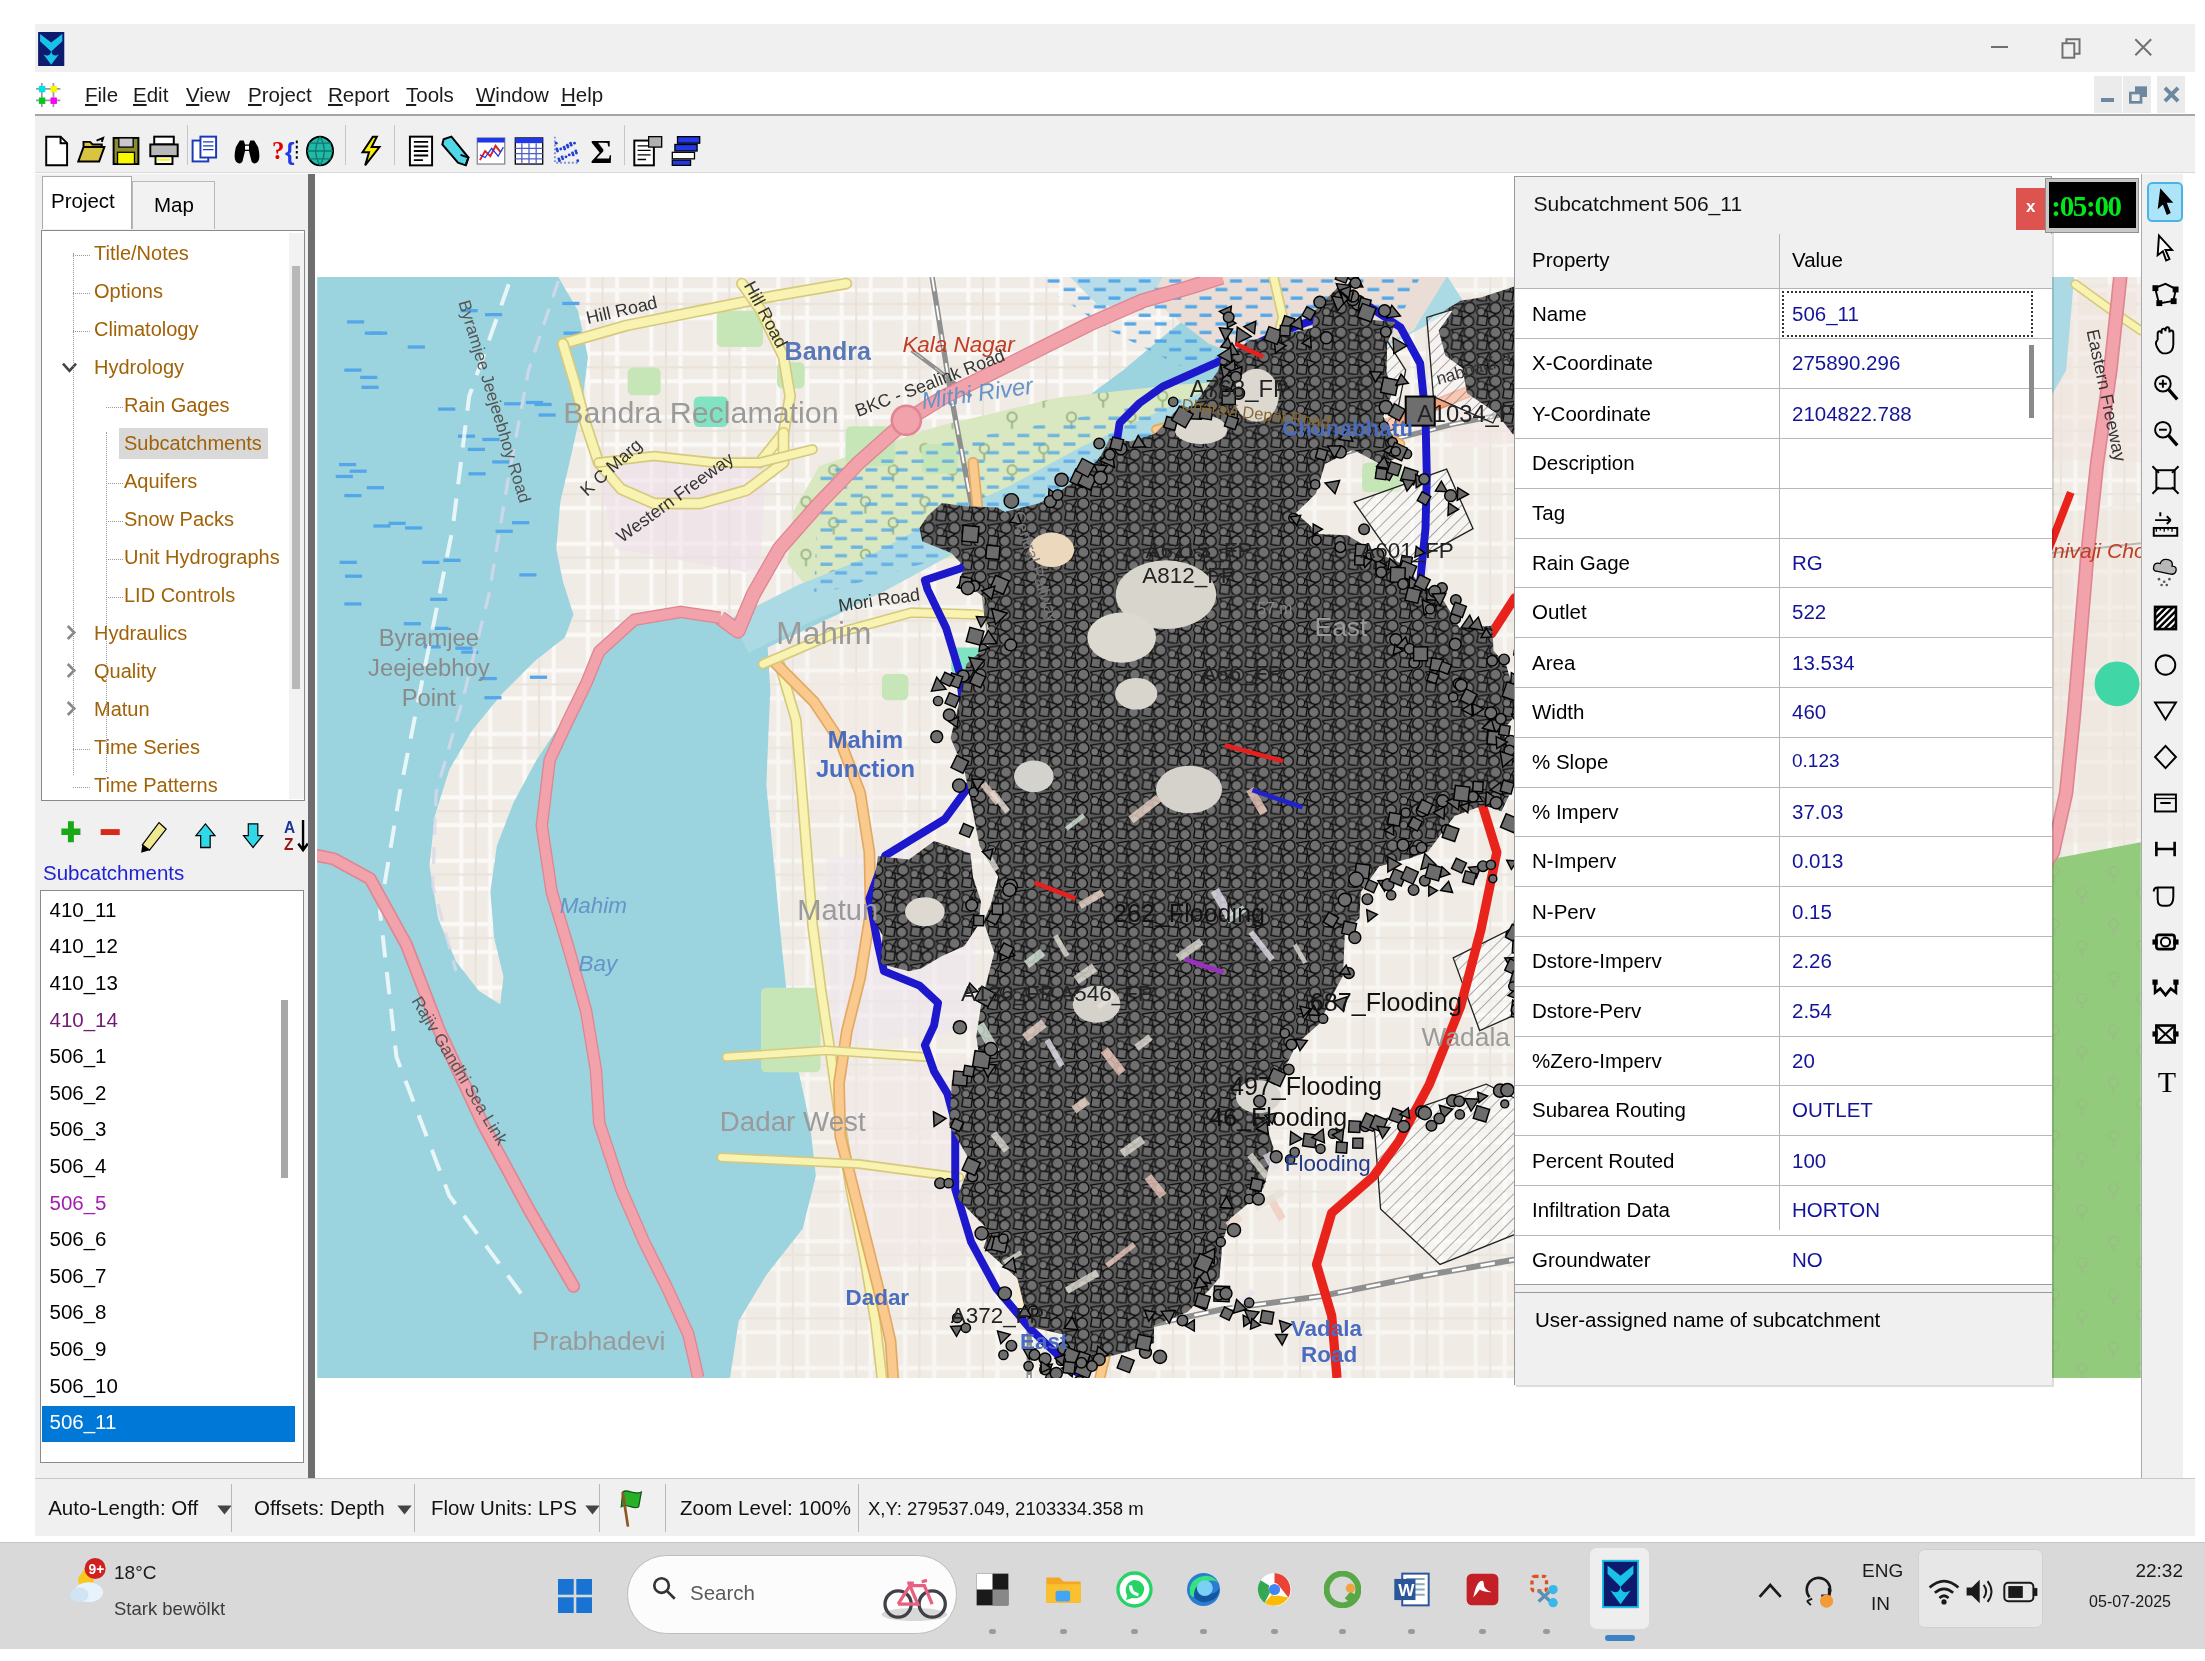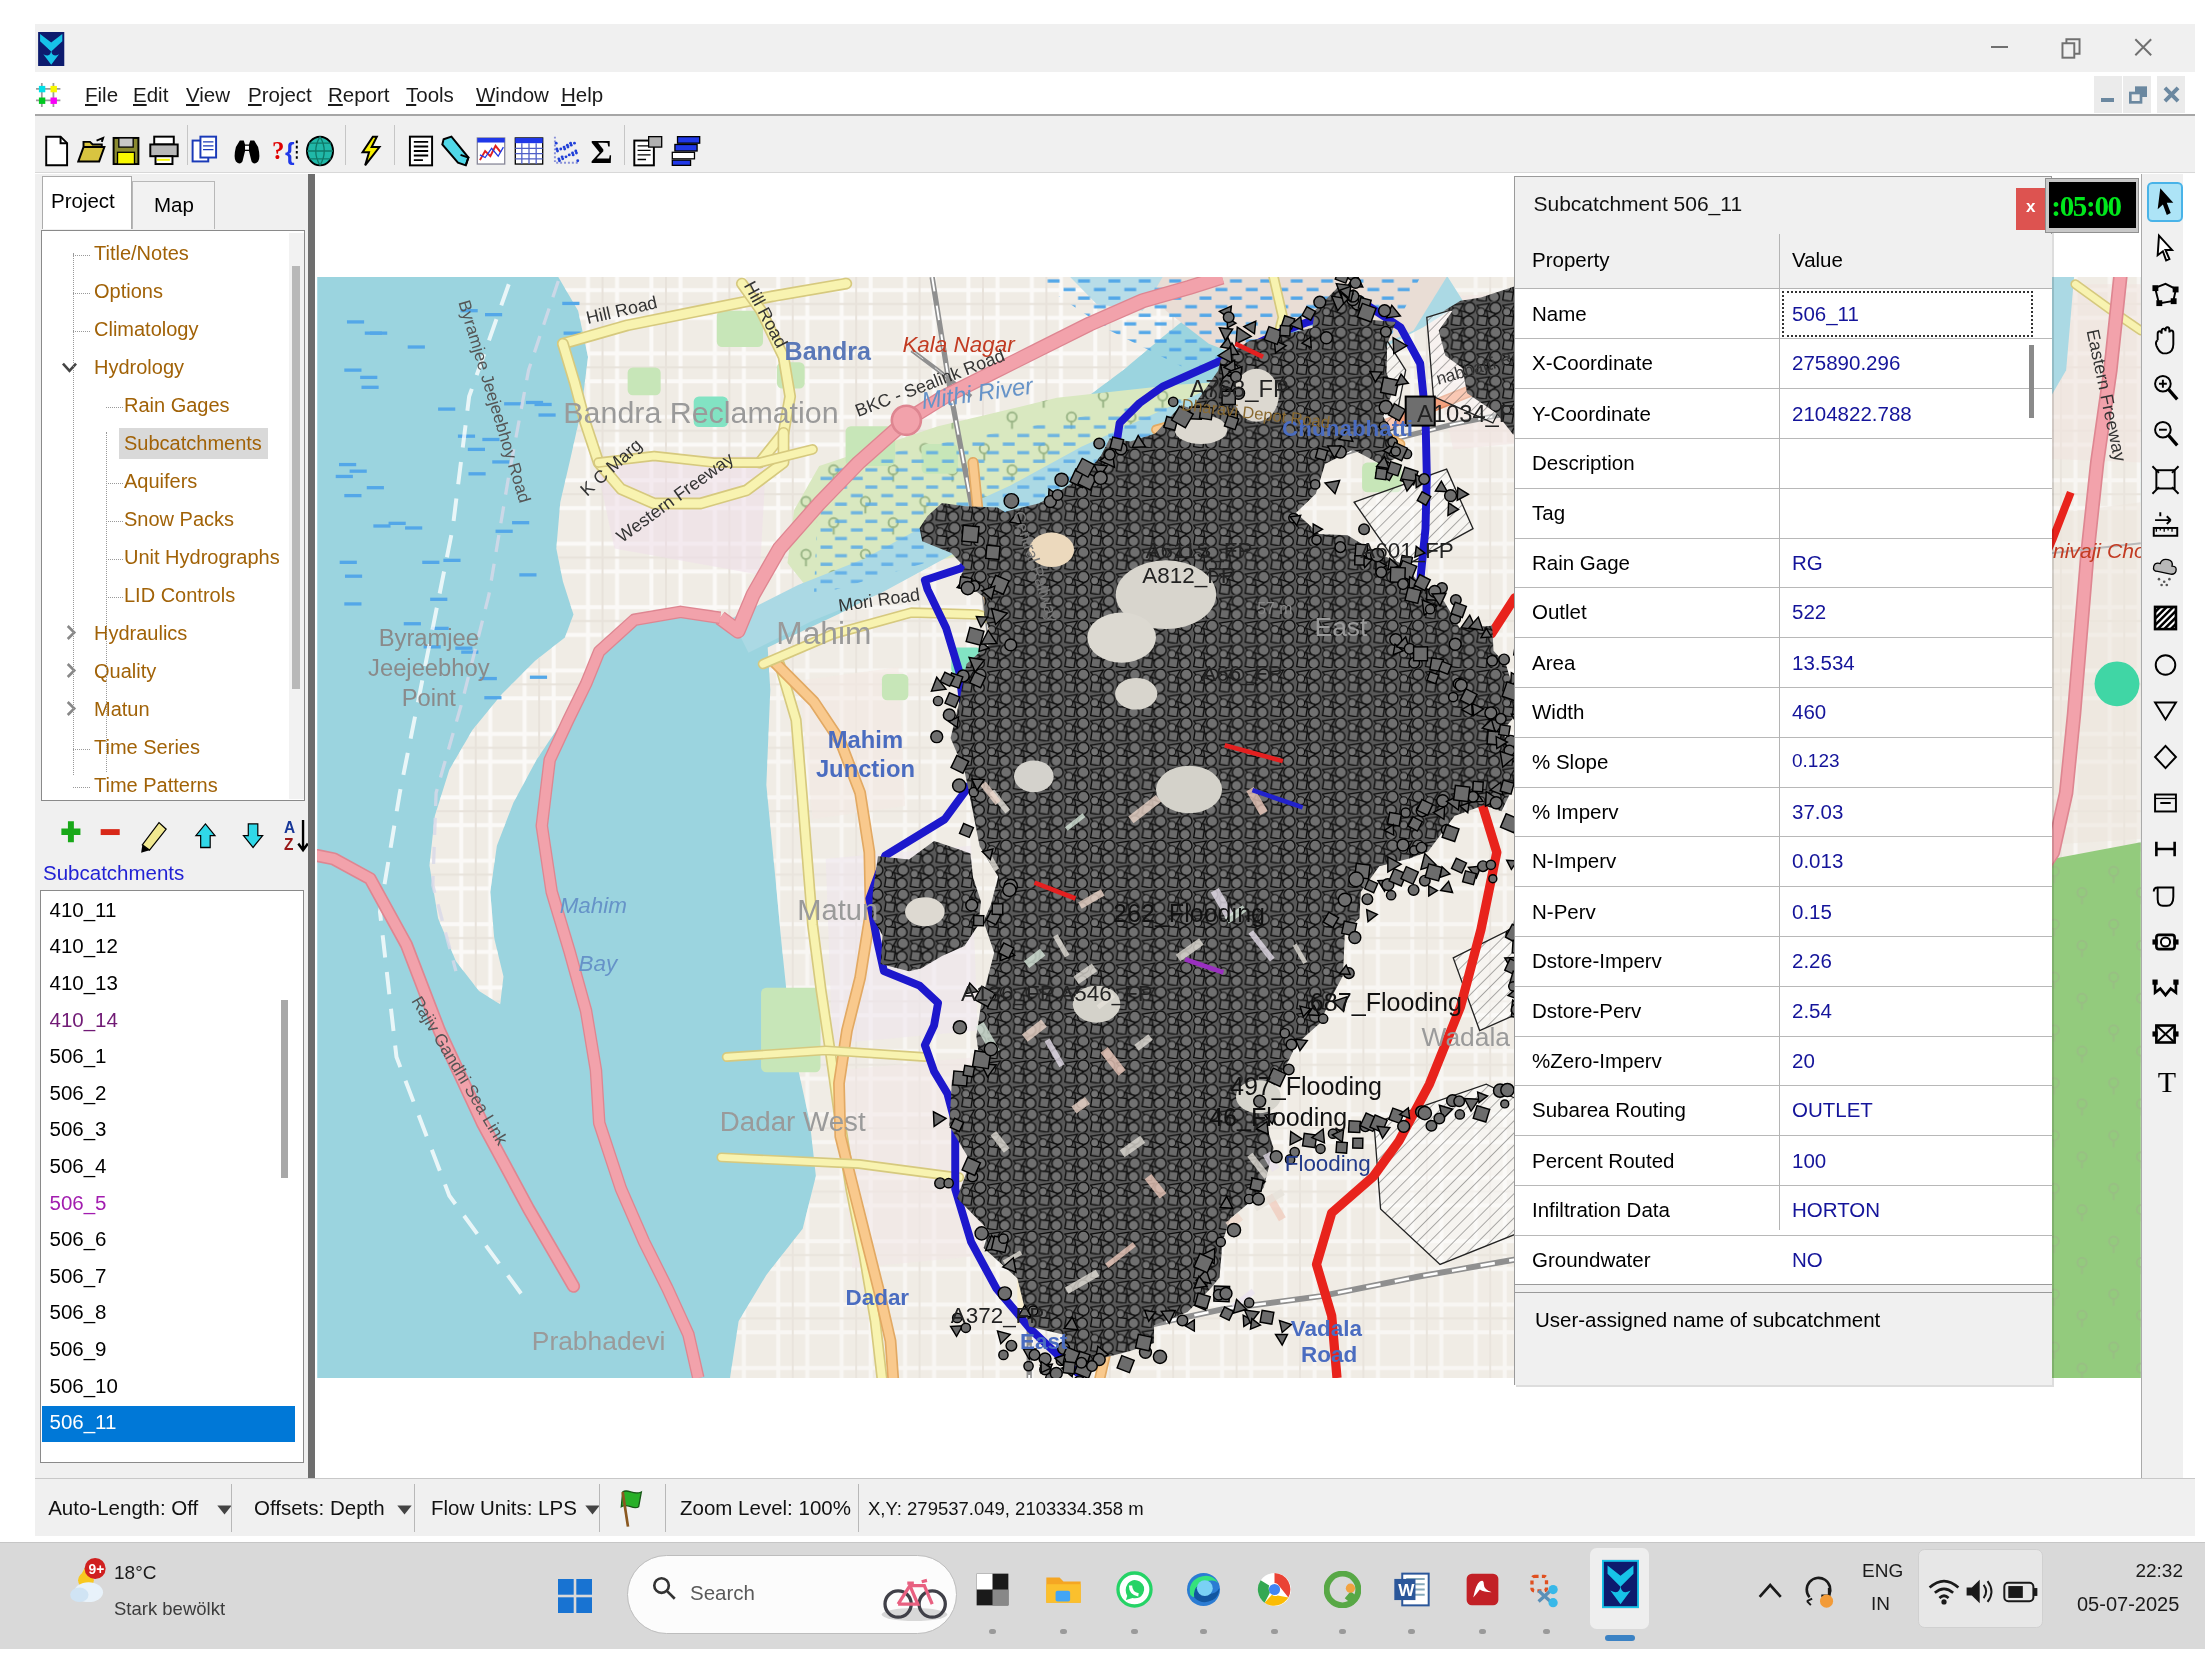--- a/index.html
+++ b/index.html
@@ -1245,13 +1245,13 @@
 <svg class="abs" style="left:1964px;top:1577px" width="34" height="29" viewBox="0 0 52 44">
     <path d="M4 16 H12 L24 4 V40 L12 28 H4 Z" fill="#1a1a1a"></path>
     <path d="M30 12 Q38 22 30 32 M36 6 Q48 22 36 38" stroke="#1a1a1a" stroke-width="3" fill="none"></path>
   </svg>
 <svg class="abs" style="left:2003px;top:1580px" width="37" height="24" viewBox="0 0 56 36">
     <rect x="2" y="4" width="44" height="28" rx="6" fill="none" stroke="#1a1a1a" stroke-width="3"></rect>
     <rect x="46" y="12" width="6" height="12" fill="#1a1a1a"></rect>
     <rect x="8" y="9" width="22" height="18" fill="#1a1a1a"></rect>
   </svg>
 <div class="abs" style="left:2077px;top:1560px;width:106px;text-align:right;font-size:19px;color:#1a1a1a">22:32</div>
-<div class="abs" style="left:2077px;top:1593px;width:106px;text-align:left;font-size:20px;color:#1a1a1a">05-07-2025</div>
+<div class="abs" style="left:2077px;top:1593px;width:106px;text-align:center;font-size:16px;color:#1a1a1a">05-07-2025</div>
 
 </body></html>

